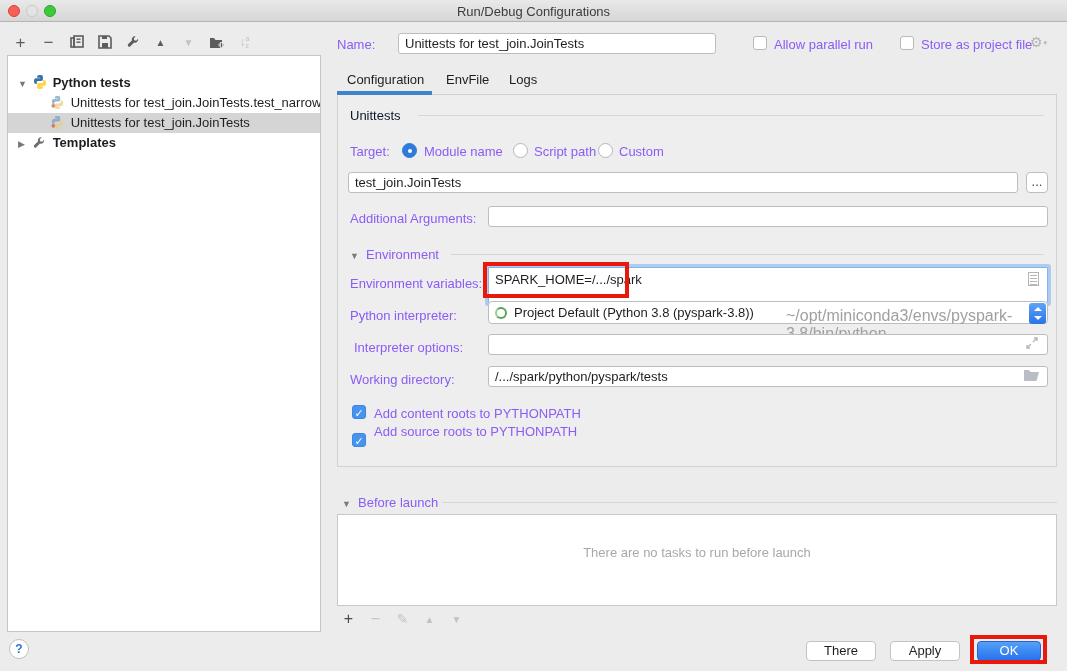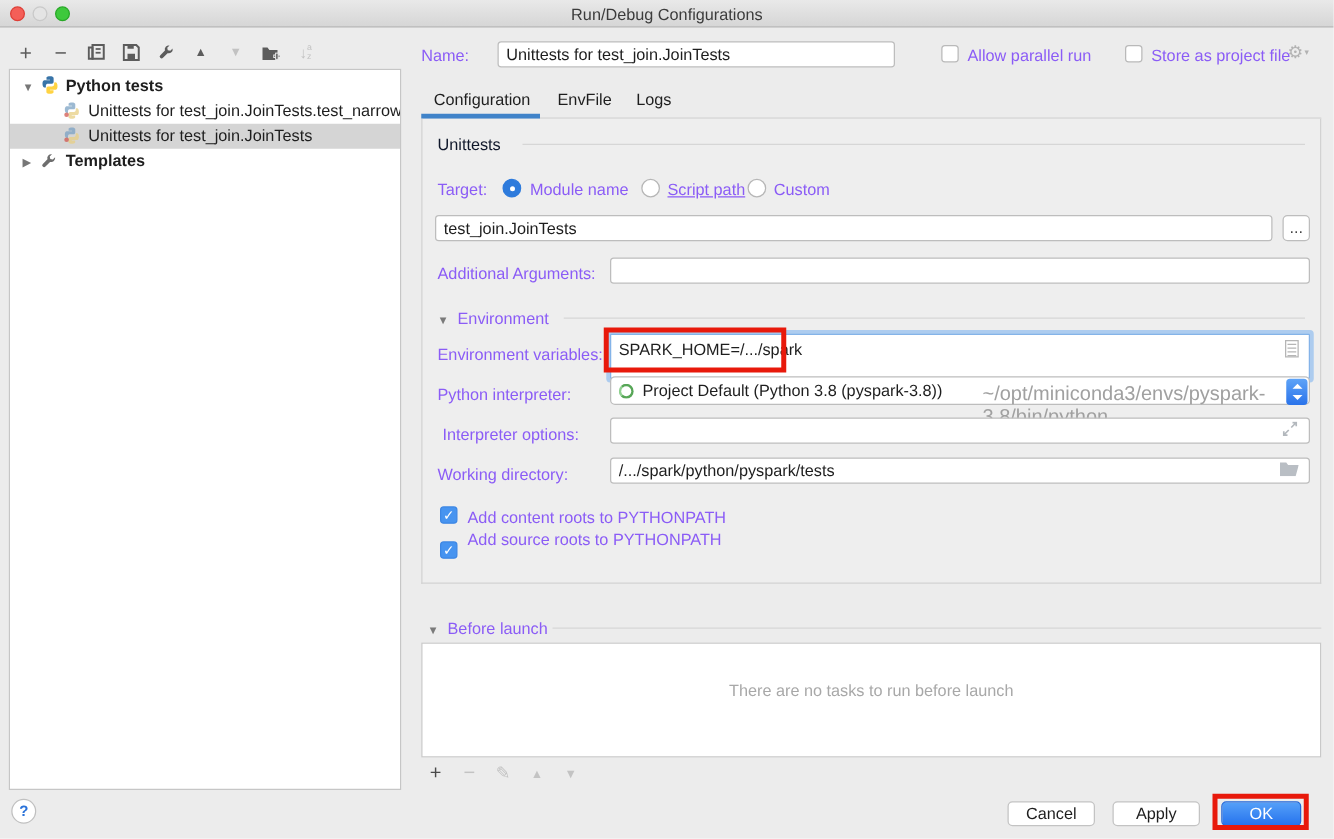--- a/index.html
+++ b/index.html
@@ -142,21 +142,21 @@
       <svg width="15" height="13" viewBox="0 0 15 13">
           <path d="M1 2h4l1.5 2H13v8H1z" fill="#5c5c5c"></path>
           <rect x="10" y="8" width="5" height="2" fill="#5c5c5c" stroke="#ececec" stroke-width=".8"></rect>
           <rect x="11.5" y="6.5" width="2" height="5" fill="#5c5c5c" stroke="#ececec" stroke-width=".8"></rect>
         </svg>
     </div>
     <div class="tb-ic disabled" style="font-size:12px;">↓<span style="font-size:7px;line-height:7px;">a<br>z</span></div>
   </div>
 
   <div class="tree-panel">
-    <div class="tree-row" style="margin-top:3px;">
+    <div class="tree-row" style="margin-top:17px;">
       <span class="caret">▼</span>
       <span class="t-icon">
         <svg width="16" height="16" viewBox="0 0 16 16">
             <path fill="#3874a8" d="M8 1C5 1 5.2 2.3 5.2 2.3v1.5h2.9v.4H3.9S2 3.9 2 7s1.7 3 1.7 3h1V8.6s-.1-1.7 1.7-1.7h2.9s1.6 0 1.6-1.6V2.7S11.2 1 8 1z"></path>
             <path fill="#ffd343" d="M8 15c3 0 2.8-1.3 2.8-1.3v-1.5H7.9v-.4h4.2s1.9.2 1.9-2.9-1.7-3-1.7-3h-1v1.5s.1 1.7-1.7 1.7H6.7s-1.6 0-1.6 1.6v2.6S4.8 15 8 15z"></path>
           </svg>
       </span><span class="tree-label lbl-bold">Python tests</span>
     </div>
     <div class="tree-row">
       <span class="indent"></span>
@@ -205,21 +205,21 @@
   <div class="tab-topline"></div>
 
   <div class="panel">
     <div class="group-lbl" style="left:12px; top:13px;">Unittests</div>
     <div class="group-line" style="left:80px; right:12px; top:20px;"></div>
 
     <div class="lbl" style="left:12px; top:49px;">Target:</div>
     <div class="radio on" style="left:64px; top:48px;"></div>
     <div class="lbl" style="left:86px; top:49px;">Module name</div>
     <div class="radio" style="left:175px; top:48px;"></div>
-    <div class="lbl" style="left:196px; top:49px;text-decoration:underline;">Script path</div>
+    <div class="lbl" style="left:196px; top:49px;">Script path</div>
     <div class="radio" style="left:260px; top:48px;"></div>
     <div class="lbl" style="left:281px; top:49px;">Custom</div>
 
     <input class="txt" style="left: 10px; top: 77px; width: 670px; position: absolute;" value="test_join.JoinTests">
     <div class="btn-dots" style="left:688px; top:77px;">...</div>
 
     <div class="lbl" style="left:12px; top:116px;">Additional Arguments:</div>
     <input class="txt" style="left: 150px; top: 111px; width: 560px;" value="">
 
     <div class="sec-caret" style="left:12px; top:156px;">▼</div>
@@ -278,18 +278,18 @@
     <div class="tasks-empty">There are no tasks to run before launch</div>
   </div>
   <div class="bl-toolbar">
     <div class="bl-ic" style="font-size:16px;">+</div>
     <div class="bl-ic disabled" style="font-size:16px;">−</div>
     <div class="bl-ic disabled" style="font-family:'DejaVu Sans',sans-serif;">✎</div>
     <div class="bl-ic disabled" style="font-size:10px;">▲</div>
     <div class="bl-ic disabled" style="font-size:10px;">▼</div>
   </div>
 
-  <div class="btn" style="left:806px; width:70px;">Cancel</div>
+  <div class="btn" style="left:806px; width:70px;">There</div>
   <div class="btn" style="left:890px; width:70px;">Apply</div>
   <div class="btn primary" style="left:977px; width:64px;">OK</div>
   <div class="annotation" style="left:970px; top:635px; width:77px; height:29px;"></div>
 
 </div>
 
 </body></html>

